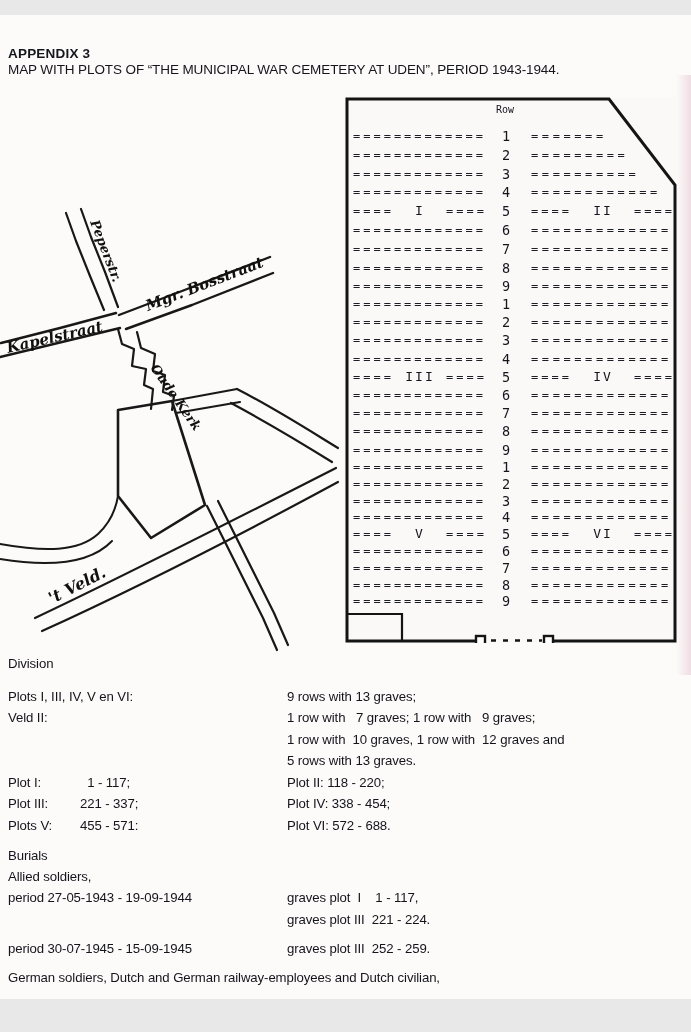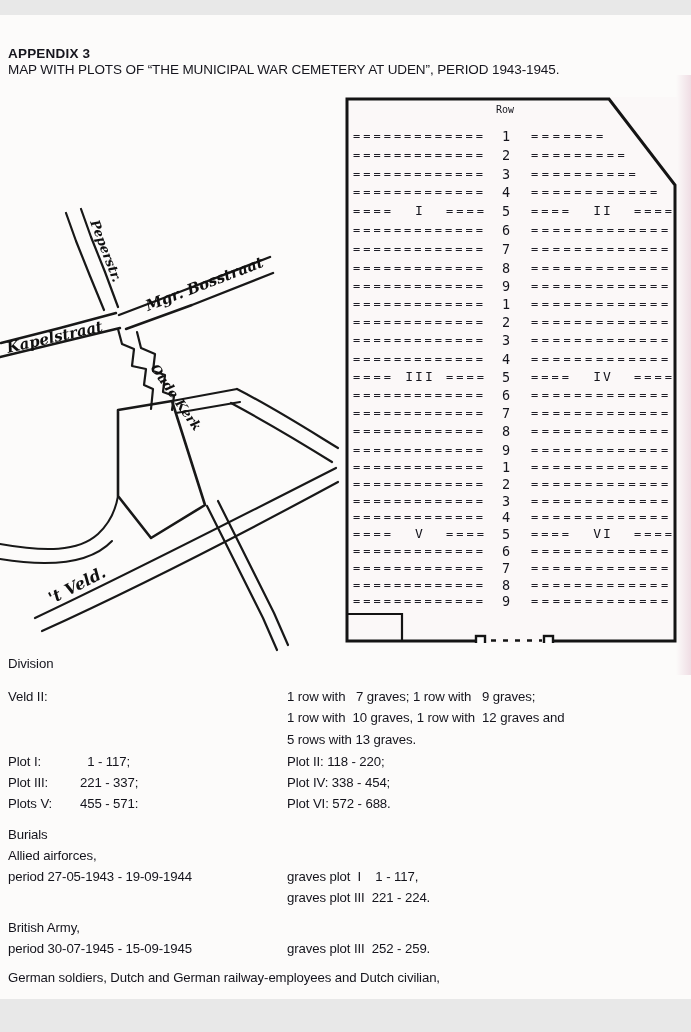--- a/index.html
+++ b/index.html
@@ -51,21 +51,21 @@
   .intro-line{white-space:pre;}
 </style>
 </head>
 <body>
 
 <div class="page">
   <div class="edge-tint"></div>
 
   <div class="header">
     <div class="appendix">APPENDIX 3</div>
-    <div class="title">MAP WITH PLOTS OF “THE MUNICIPAL WAR CEMETERY AT UDEN”, PERIOD 1943-1945.</div>
+    <div class="title">MAP WITH PLOTS OF “THE MUNICIPAL WAR CEMETERY AT UDEN”, PERIOD 1943-1944.</div>
   </div>
 
   <svg class="map-svg" width="340" height="545" viewBox="0 0 340 545">
     <defs>
       <pattern id="xh" width="13" height="13" patternUnits="userSpaceOnUse">
         <path d="M0,0 L13,13 M13,0 L0,13" stroke="#222" stroke-width="1.4"></path>
       </pattern>
     </defs>
 
     <path stroke-width="2.2" d="M66,103 L76,131 L90,166 L104,200"></path>
@@ -280,20 +280,24 @@
         </div>
       </div>
   </div>
 
   <div class="textblock">
 
     <div class="section">
       <div class="sec-heading">Division</div>
       <div id="division-rows">
           <div class="trow">
+            <span class="l">Plots I, III, IV, V en VI:</span>
+            <span class="r">9 rows with 13 graves;</span>
+          </div>
+          <div class="trow">
             <span class="l">Veld II:</span>
             <span class="r">1 row with   7 graves; 1 row with   9 graves;</span>
           </div>
           <div class="trow">
             <span class="l"></span>
             <span class="r">1 row with  10 graves, 1 row with  12 graves and</span>
           </div>
           <div class="trow">
             <span class="l"></span>
             <span class="r">5 rows with 13 graves.</span>
@@ -315,32 +319,31 @@
             <span class="l"><span class="nl-label">Plots V:</span><span class="nl-range">455 - 571:</span></span>
             <span class="r">Plot VI: 572 - 688.</span>
           </div>
         </div>
     </div>
 
     <div class="burials">
       <div class="plain-heading">Burials</div>
       <div id="burial-entries">
           <div class="burial-entry">
-            <div class="intro-line">Allied airforces,</div>
+            <div class="intro-line">Allied soldiers,</div>
             <div class="trow">
               <span class="l">period 27-05-1943 - 19-09-1944</span>
               <span class="r">graves plot  I    1 - 117,</span>
             </div>
             <div class="trow">
               <span class="l"></span>
               <span class="r">graves plot III  221 - 224.</span>
             </div>
           </div>
           <div class="burial-entry">
-            <div class="intro-line">British Army,</div>
             <div class="trow">
               <span class="l">period 30-07-1945 - 15-09-1945</span>
               <span class="r">graves plot III  252 - 259.</span>
             </div>
           </div>
           <div class="burial-entry">
             <div class="intro-line">German soldiers, Dutch and German railway-employees and Dutch civilian,</div>
           </div>
         </div>
     </div>

